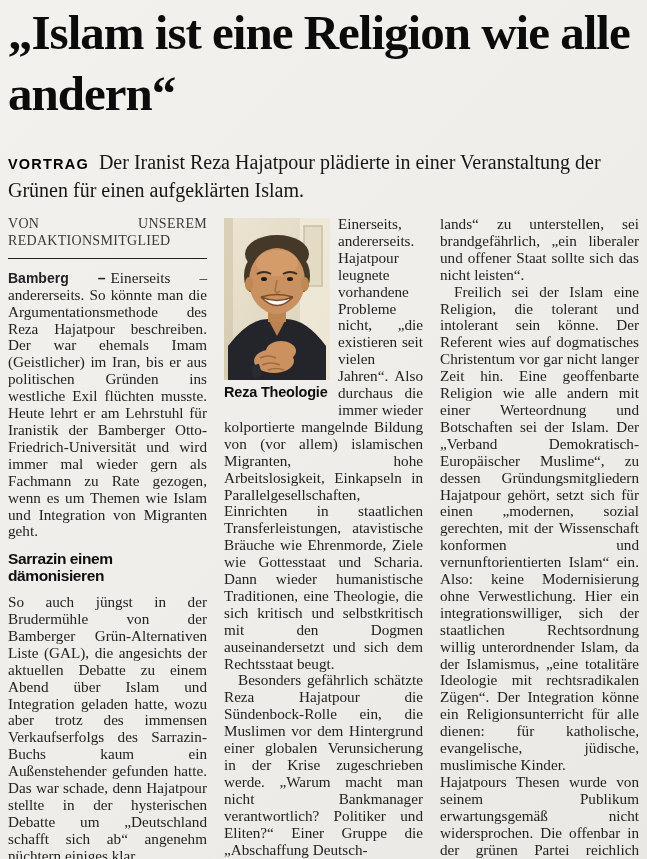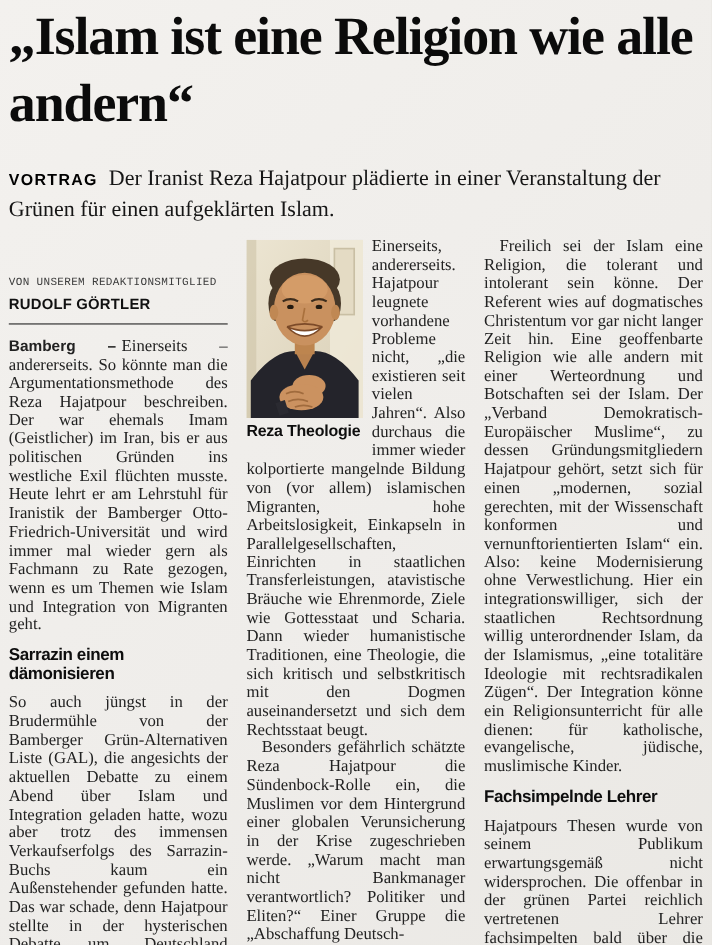--- a/index.html
+++ b/index.html
@@ -50,25 +50,24 @@
     text-align:justify;
     hyphens:auto;
     color:#222;
   }
   .byline{
     border-bottom:1.5px solid #222;
     padding-bottom:8px;
     margin-bottom:11px;
   }
   .byline-role{
-    font-family:Liberation Mono, monospace;
-    font-size:10px;
+    font-family:Liberation Serif, serif;
+    font-size:14px;
     letter-spacing:0.3px;
     color:#3a3a3a;
-    margin-top:34px;
   }
   .byline-name{
     font-family:"Liberation Sans", sans-serif;
     font-weight:bold;
     font-size:13.5px;
     letter-spacing:0.2px;
     color:#111;
     margin-top:2px;
   }
   .col p{ margin:0; }
@@ -113,21 +112,20 @@
 
   <div class="deck-row">
     <span class="kicker">VORTRAG</span><span>Der Iranist Reza Hajatpour plädierte in einer Veranstaltung der Grünen für einen aufgeklärten Islam.</span>
   </div>
 
   <div class="columns">
 
     <div class="col">
       <div class="byline">
         <div class="byline-role">VON UNSEREM REDAKTIONSMITGLIED</div>
-        <div class="byline-name">RUDOLF GÖRTLER</div>
       </div>
       <p><span class="dateline">Bamberg –</span><span>Einerseits – andererseits. So könnte man die Argumentationsmethode des Reza Hajatpour beschreiben. Der war ehemals Imam (Geistlicher) im Iran, bis er aus politischen Gründen ins westliche Exil flüchten musste. Heute lehrt er am Lehrstuhl für Iranistik der Bamberger Otto-Friedrich-Universität und wird immer mal wieder gern als Fachmann zu Rate gezogen, wenn es um Themen wie Islam und Integration von Migranten geht.</span></p>
       <h3 class="subhead">Sarrazin einem dämonisieren</h3>
       <p>So auch jüngst in der Brudermühle von der Bamberger Grün-Alternativen Liste (GAL), die angesichts der aktuellen Debatte zu einem Abend über Islam und Integration geladen hatte, wozu aber trotz des immensen Verkaufserfolgs des Sarrazin-Buchs kaum ein Außenstehender gefunden hatte. Das war schade, denn Hajatpour stellte in der hysterischen Debatte um „Deutschland schafft sich ab“ angenehm nüchtern einiges klar.</p>
       <p class="indent">Er habe Sarrazins Werk gelesen, sagte der Dozent, und wolle den Autor nicht dämonisieren, stellte aber zunächst die Frage, welcher Islam überhaupt ge-</p>
     </div>
 
     <div class="col">
       <div class="photo-block">
         <svg class="photo-frame" viewBox="0 0 106 162" xmlns="http://www.w3.org/2000/svg">
@@ -172,19 +170,19 @@
           <path d="M36,140 Q44,136 52,140 M38,147 Q47,143 56,147 M44,152 Q52,149 60,152" stroke="#a06b3d" stroke-width="1.5" fill="none"></path>
           <rect x="28" y="147" width="9" height="12" fill="#2a2a31" transform="rotate(-18 32 153)"></rect>
         </svg>
         <div class="caption">Reza Theologie</div>
       </div>
       <p>Einerseits, andererseits. Hajatpour leugnete vorhandene Probleme nicht, „die existieren seit vielen Jahren“. Also durchaus die immer wieder kolportierte mangelnde Bildung von (vor allem) islamischen Migranten, hohe Arbeitslosigkeit, Einkapseln in Parallelgesellschaften, Einrichten in staatlichen Transferleistungen, atavistische Bräuche wie Ehrenmorde, Ziele wie Gottesstaat und Scharia. Dann wieder humanistische Traditionen, eine Theologie, die sich kritisch und selbstkritisch mit den Dogmen auseinandersetzt und sich dem Rechtsstaat beugt.</p>
       <p class="indent">Besonders gefährlich schätzte Reza Hajatpour die Sündenbock-Rolle ein, die Muslimen vor dem Hintergrund einer globalen Verunsicherung in der Krise zugeschrieben werde. „Warum macht man nicht Bankmanager verantwortlich? Politiker und Eliten?“ Einer Gruppe die „Abschaffung Deutsch-</p>
     </div>
 
     <div class="col">
+      <p>lands“ zu unterstellen, sei brandgefährlich, „ein liberaler und offener Staat sollte sich das nicht leisten“.</p>
       <p class="indent">Freilich sei der Islam eine Religion, die tolerant und intolerant sein könne. Der Referent wies auf dogmatisches Christentum vor gar nicht langer Zeit hin. Eine geoffenbarte Religion wie alle andern mit einer Werteordnung und Botschaften sei der Islam. Der „Verband Demokratisch-Europäischer Muslime“, zu dessen Gründungsmitgliedern Hajatpour gehört, setzt sich für einen „modernen, sozial gerechten, mit der Wissenschaft konformen und vernunftorientierten Islam“ ein. Also: keine Modernisierung ohne Verwestlichung. Hier ein integrationswilliger, sich der staatlichen Rechtsordnung willig unterordnender Islam, da der Islamismus, „eine totalitäre Ideologie mit rechtsradikalen Zügen“. Der Integration könne ein Religionsunterricht für alle dienen: für katholische, evangelische, jüdische, muslimische Kinder.</p>
-      <h3 class="subhead">Fachsimpelnde Lehrer</h3>
       <p>Hajatpours Thesen wurde von seinem Publikum erwartungsgemäß nicht widersprochen. Die offenbar in der grünen Partei reichlich vertretenen Lehrer fachsimpelten bald über die bayrische Schulorganisation.</p>
     </div>
 
   </div>
 </div>
 
 </body></html>

